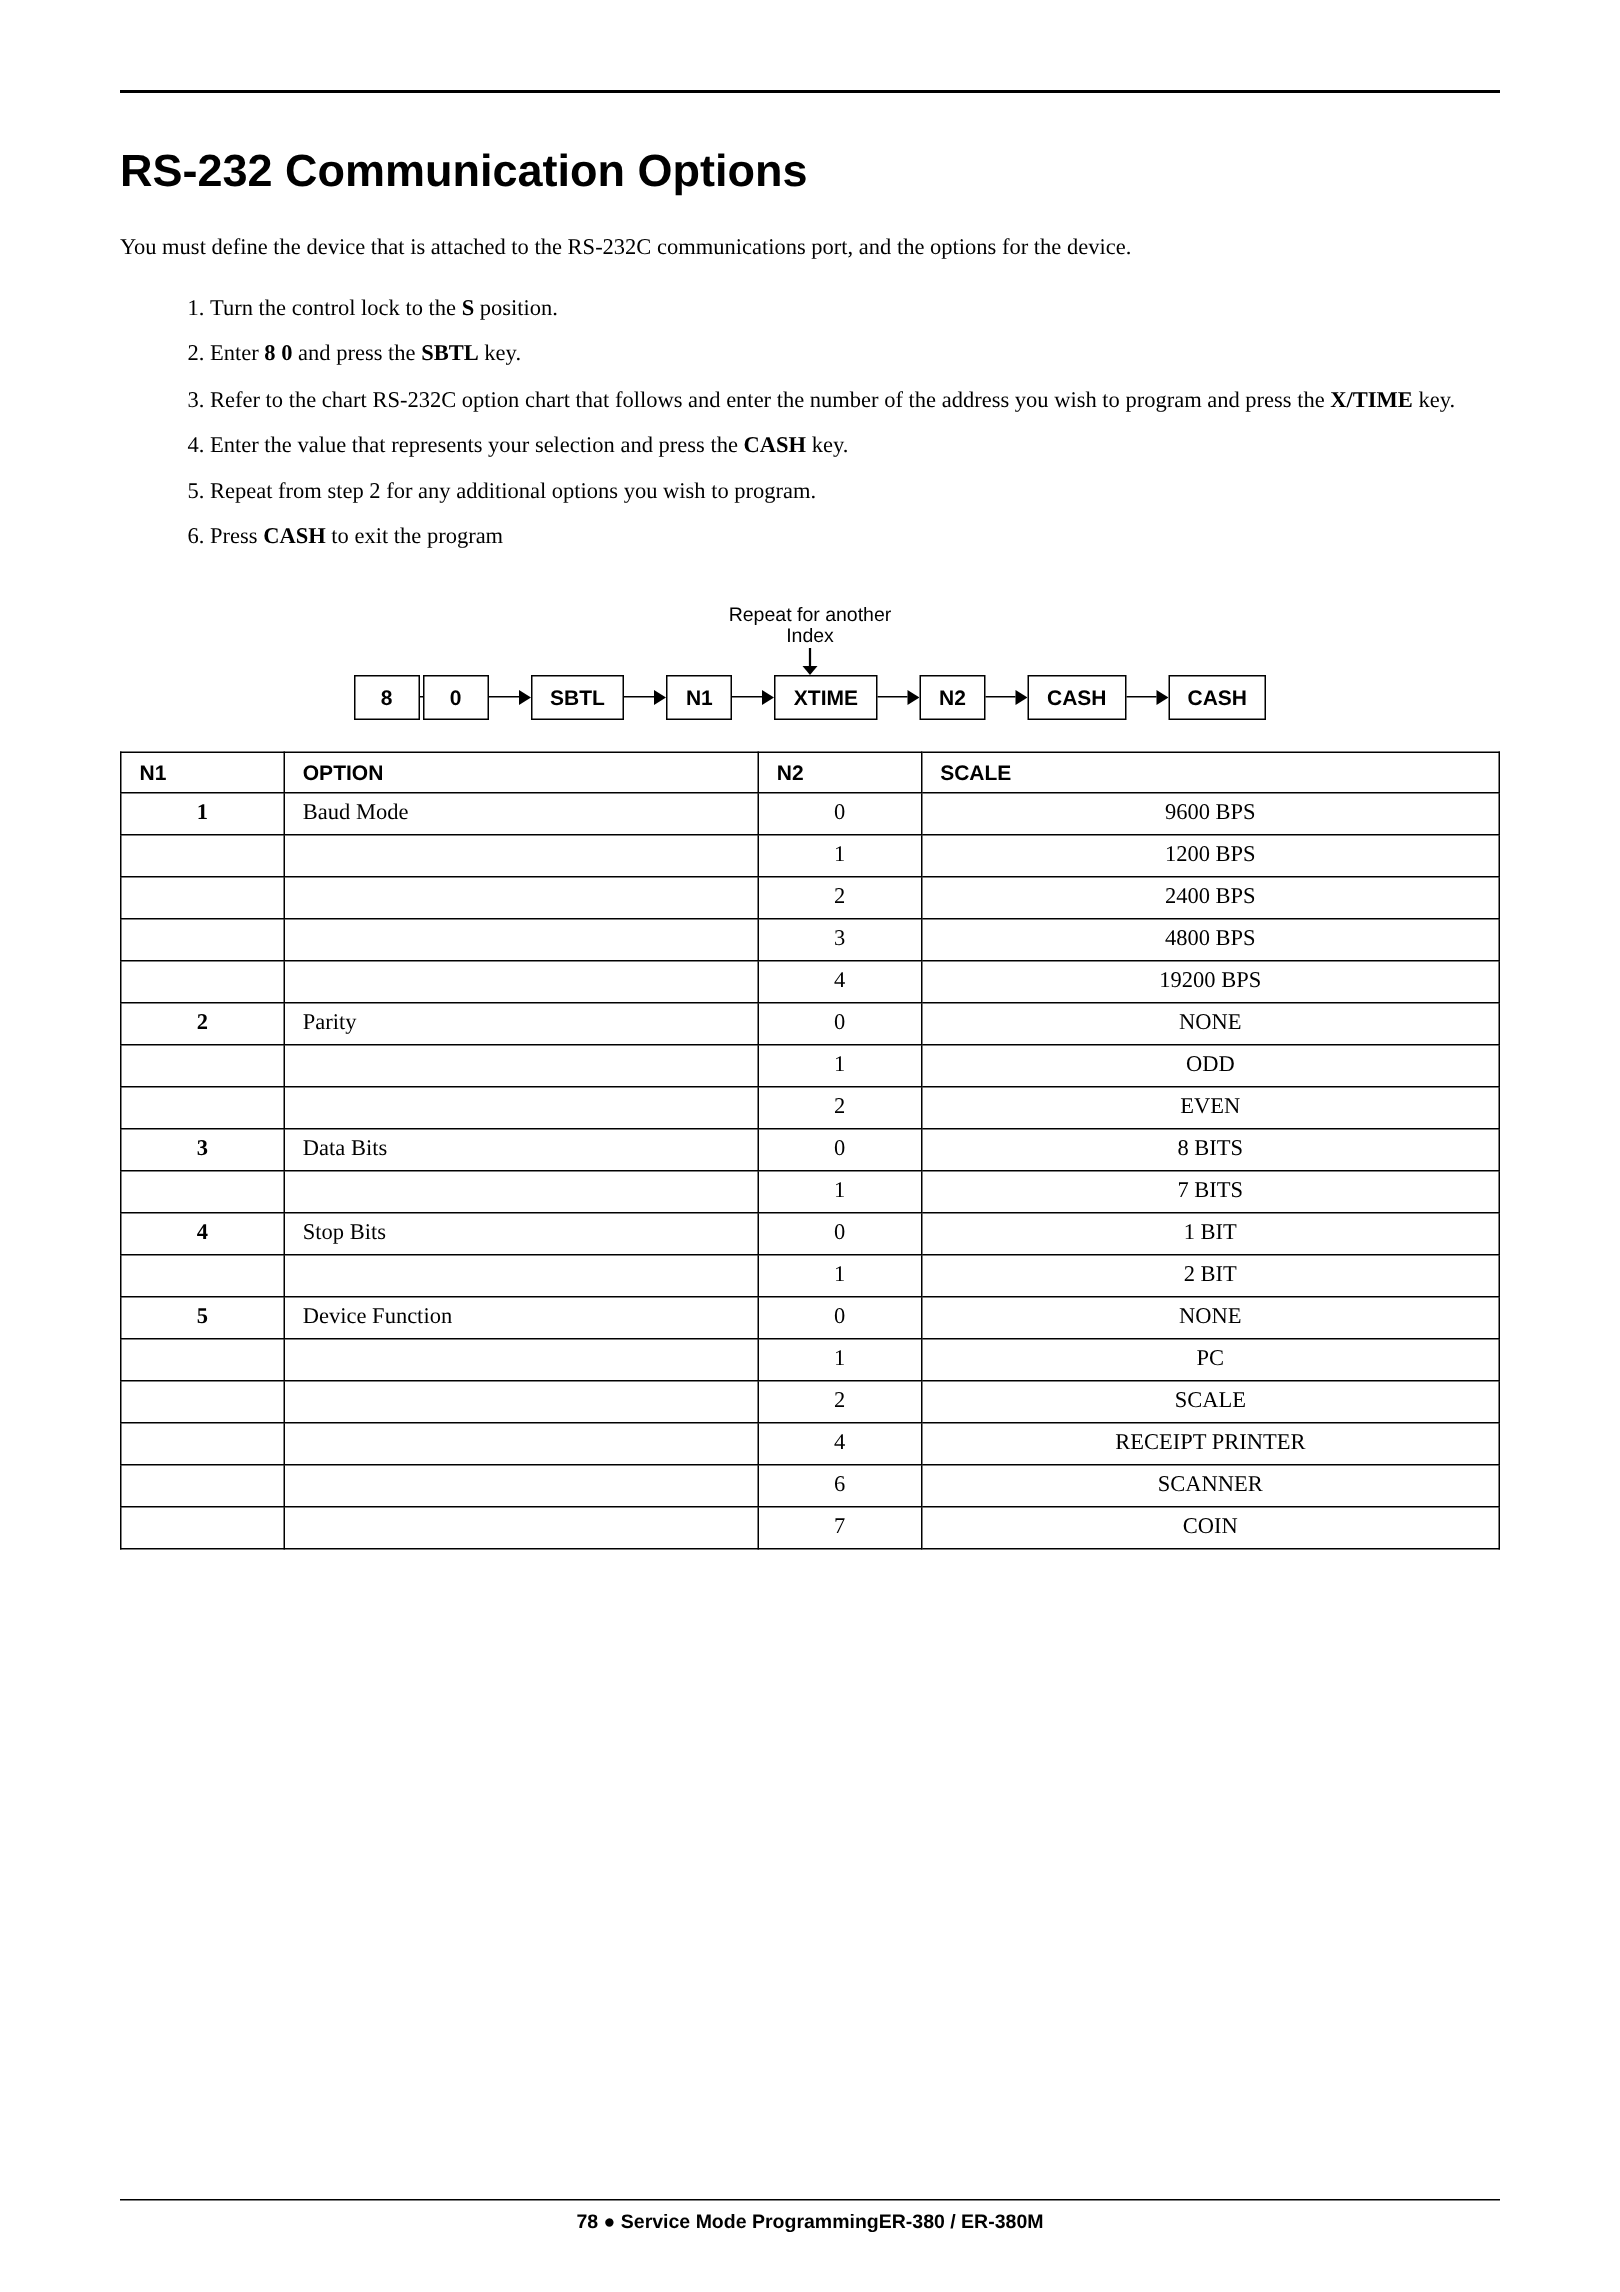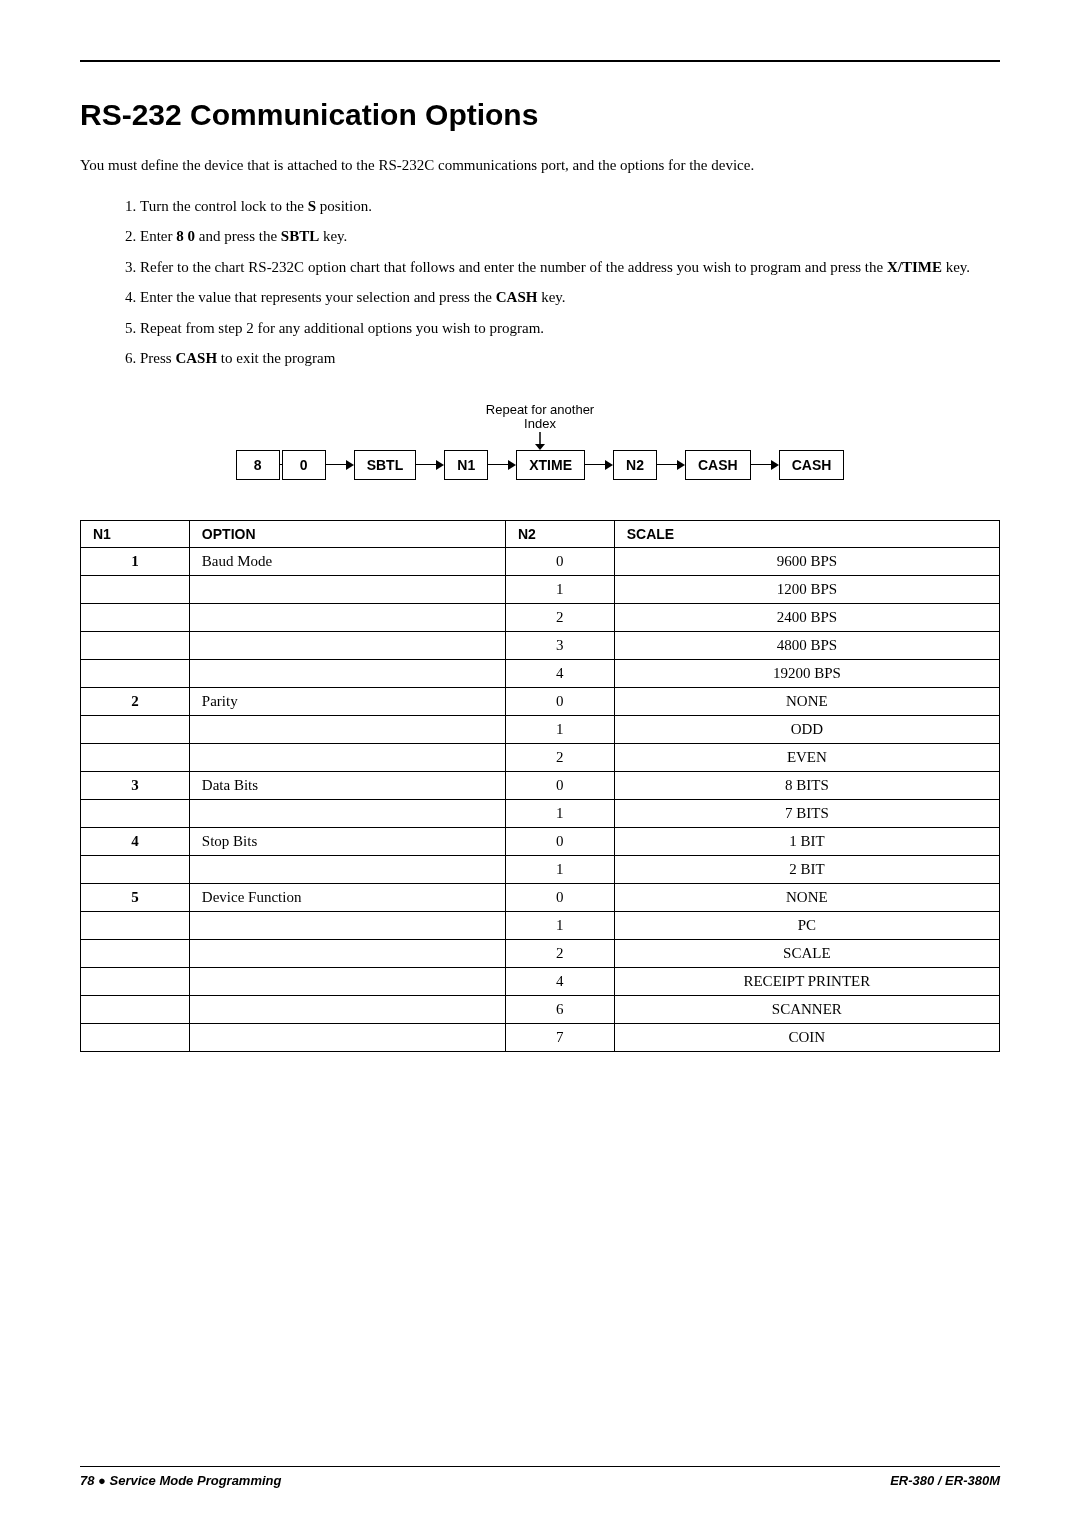--- a/index.html
+++ b/index.html
@@ -49,21 +49,21 @@
 
     .steps-list li .bold {
       font-weight: bold;
     }
 
     
     .flow-diagram {
       display: flex;
       flex-direction: column;
       align-items: center;
-      margin: 20px 0 40px 0;
+      margin: 20px 0 21px 0;
     }
 
     .flow-row {
       display: flex;
       align-items: center;
       gap: 0;
     }
 
     .flow-box {
       border: 1.5px solid #000;
@@ -134,26 +134,25 @@
       text-align: center;
     }
 
     
     .page-footer {
       position: fixed;
       bottom: 40px;
       left: 80px;
       right: 80px;
       display: flex;
-      justify-content: space-between;
+      justify-content: center;
       border-top: 1.5px solid #000;
       padding-top: 6px;
       font-size: 13px;
       font-family: Arial, Helvetica, sans-serif;
-      font-style: italic;
     }
 
     .footer-left {
       font-weight: bold;
     }
 
     .footer-right {
       font-weight: bold;
     }
 

